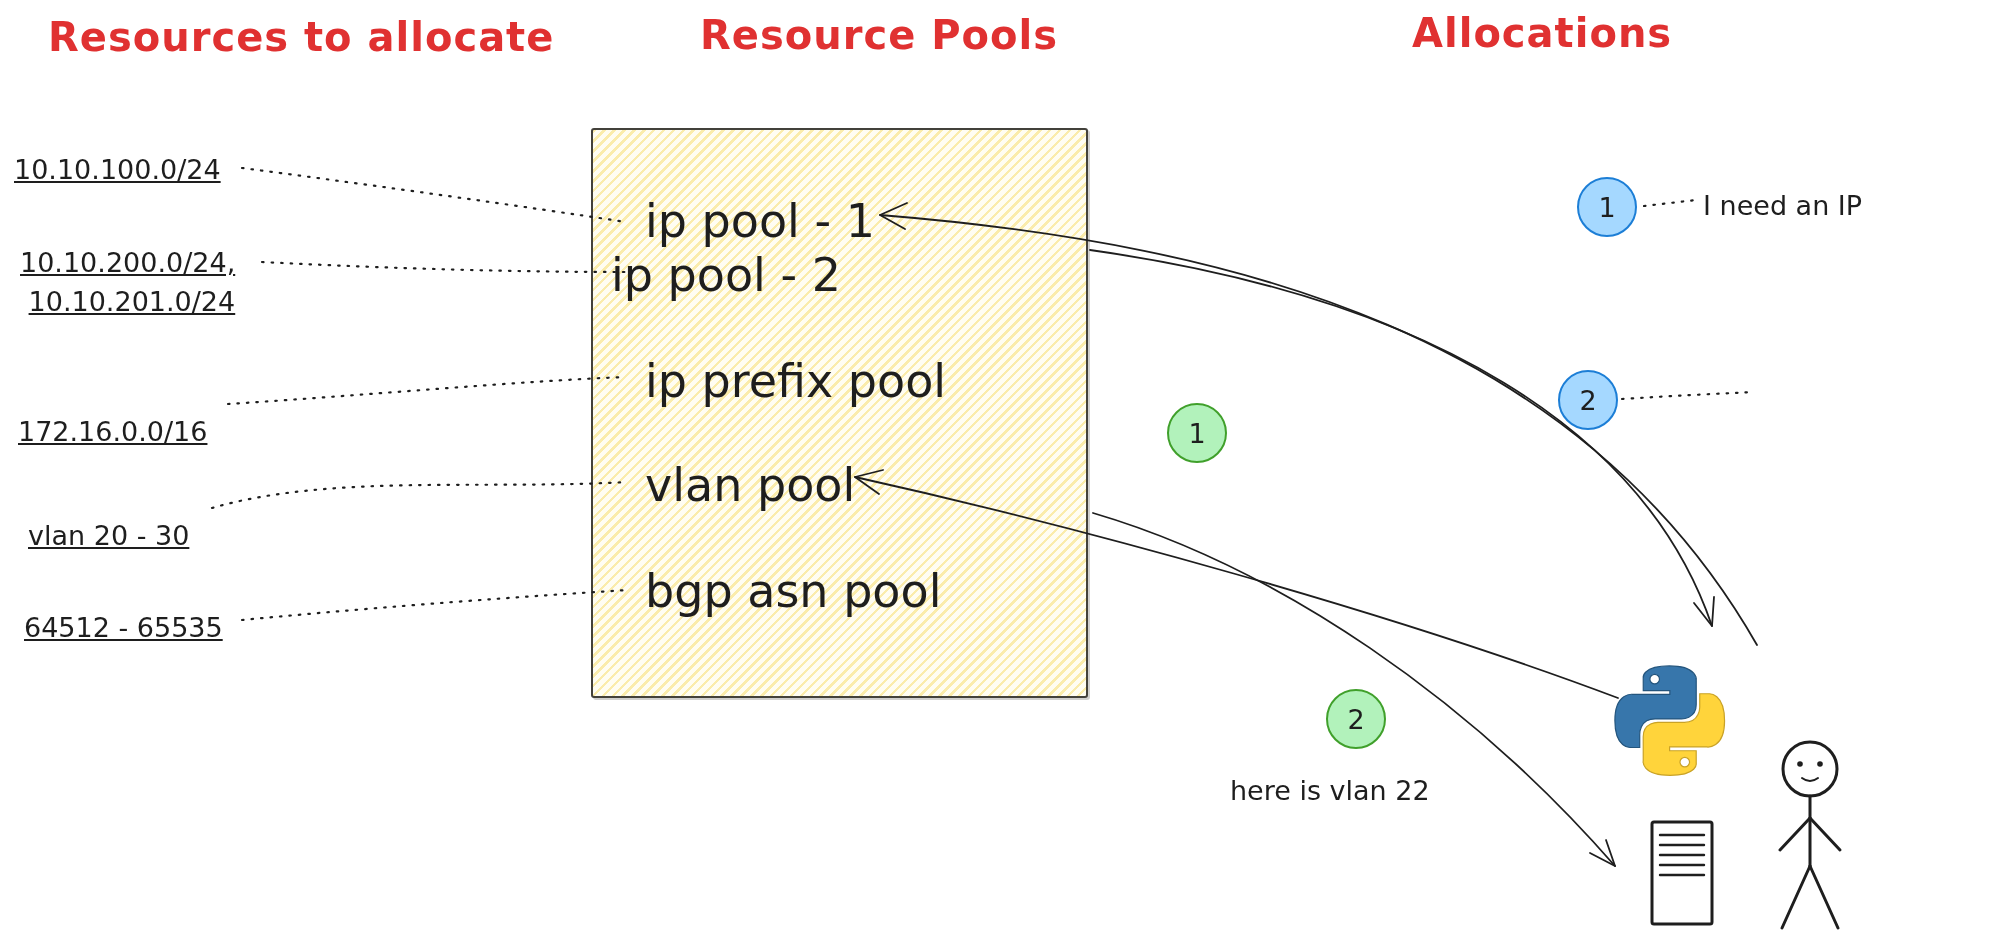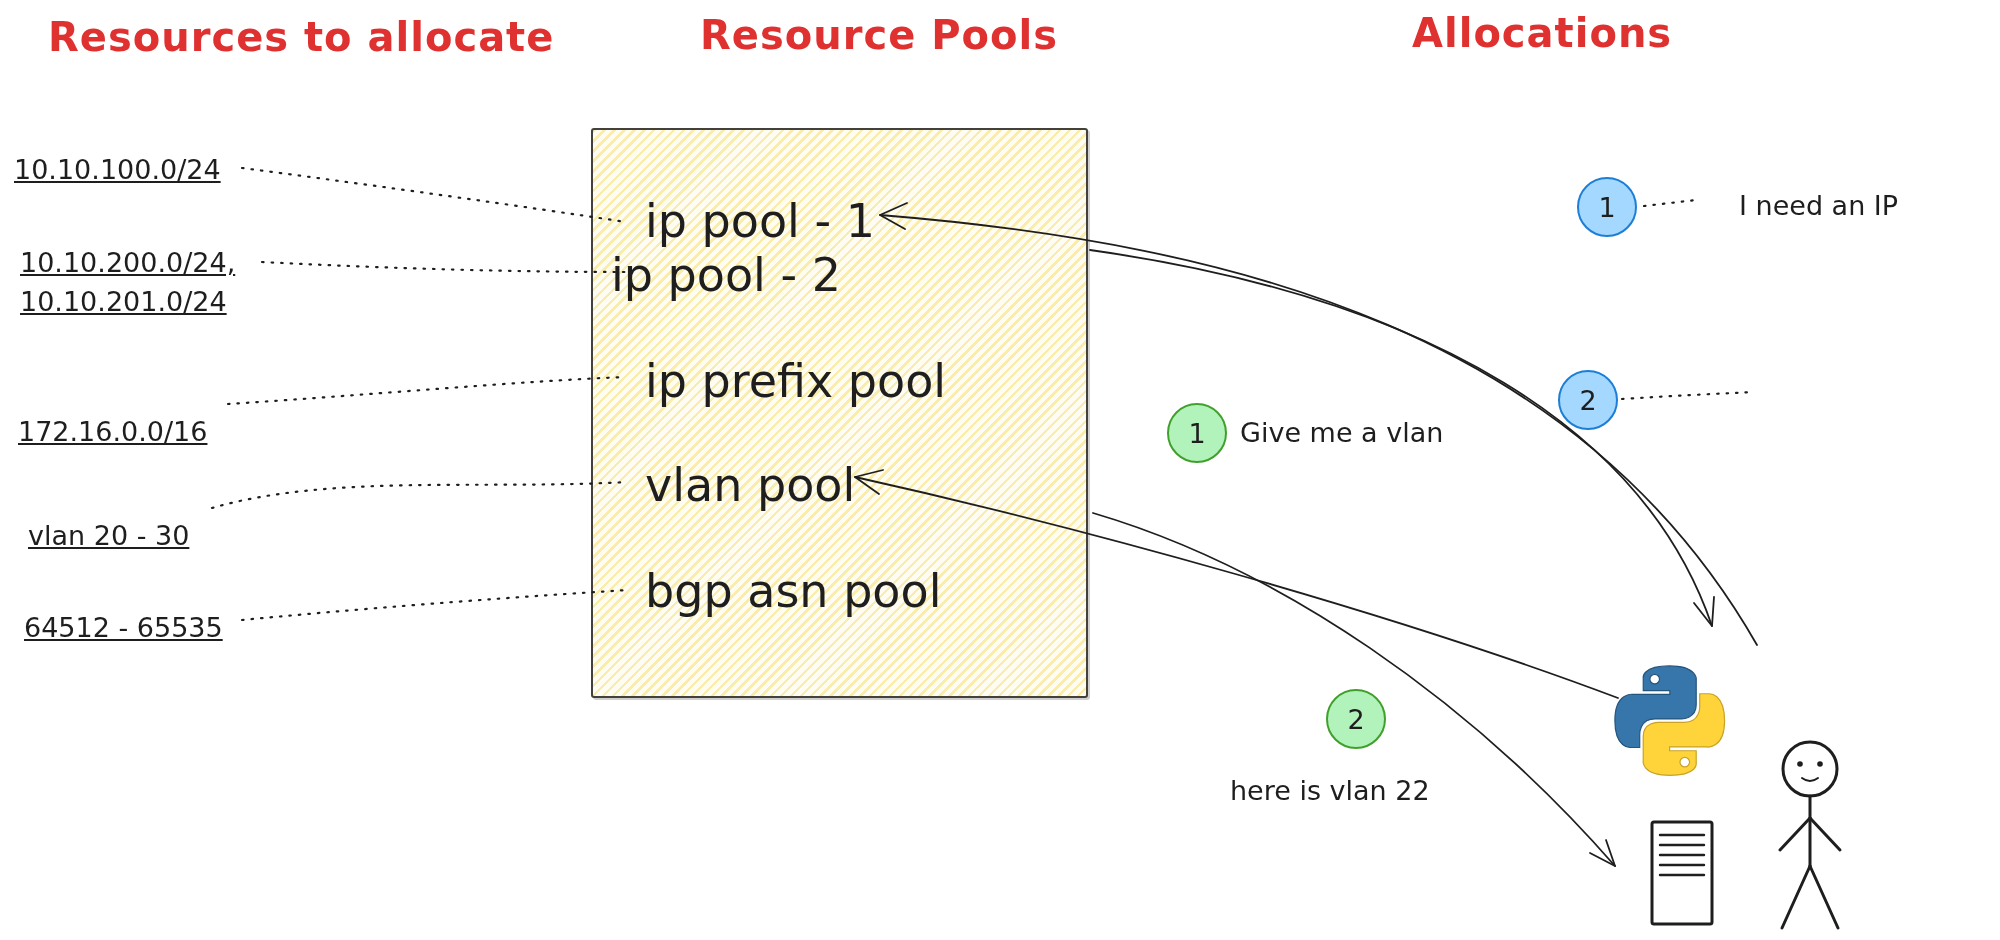--- a/index.html
+++ b/index.html
@@ -1,18 +1,18 @@
 <!DOCTYPE html>
 <html><head>
 <meta charset="utf-8">
 <style>
   * { margin:0; padding:0; box-sizing:border-box; }
   html,body { background:#ffffff; }
   body { font-family:"DejaVu Sans", sans-serif; color:#1e1e1e; }
-  .canvas { position:relative; width:2000px; height:940px; background:#ffffff; overflow:hidden; }
+  .canvas { position:relative; width:2000px; height:940px; background:#ffffff; overflow:hidden;text-align:right; }
   .abs { position:absolute; }
   .title { font-size:40px; font-weight:bold; color:#e03131; letter-spacing:1px; white-space:nowrap; }
   .res { font-size:27px; line-height:39px; white-space:nowrap;text-decoration:underline; }
   .pool-label { font-size:46px; white-space:nowrap; }
   .poolbox {
     left:591px; top:128px; width:497px; height:570px;
     border:2.5px solid #43413b;
     border-radius:3px;
     background:
       repeating-linear-gradient(135deg,
@@ -61,30 +61,29 @@
 
   <div class="abs pool-label" style="left:645px; top:194px;">ip pool - 1</div>
   <div class="abs pool-label" style="left:611px; top:248px;">ip pool - 2</div>
   <div class="abs pool-label" style="left:645px; top:354px;">ip prefix pool</div>
   <div class="abs pool-label" style="left:645px; top:458px;">vlan pool</div>
   <div class="abs pool-label" style="left:645px; top:564px;">bgp asn pool</div>
 
   <div class="abs badge blue" style="left:1577px; top:177px;">
     <span>1</span>
   </div>
-  <div class="abs note" style="left:1739px; top:187px;">I need an IP</div>
+  <div class="abs note" style="left:1703px; top:187px;">I need an IP</div>
 
   <div class="abs badge blue" style="left:1558px; top:370px;">
     <span>2</span>
   </div>
 
   <div class="abs badge green" style="left:1167px; top:403px;">
     <span>1</span>
   </div>
-  <div class="abs note" style="left:1240px; top:414px;">Give me a vlan</div>
 
   <div class="abs badge green" style="left:1326px; top:689px;">
     <span>2</span>
   </div>
   <div class="abs note" style="left:1230px; top:772px;">here is vlan 22</div>
 
   <svg class="layer" width="2000" height="940" viewBox="0 0 2000 940">
 
     <g stroke="#1e1e1e" stroke-width="2.2" fill="none" stroke-linecap="round" stroke-dasharray="1.5 8">
       <path d="M 242 168 C 380 186, 520 206, 626 222"></path>

